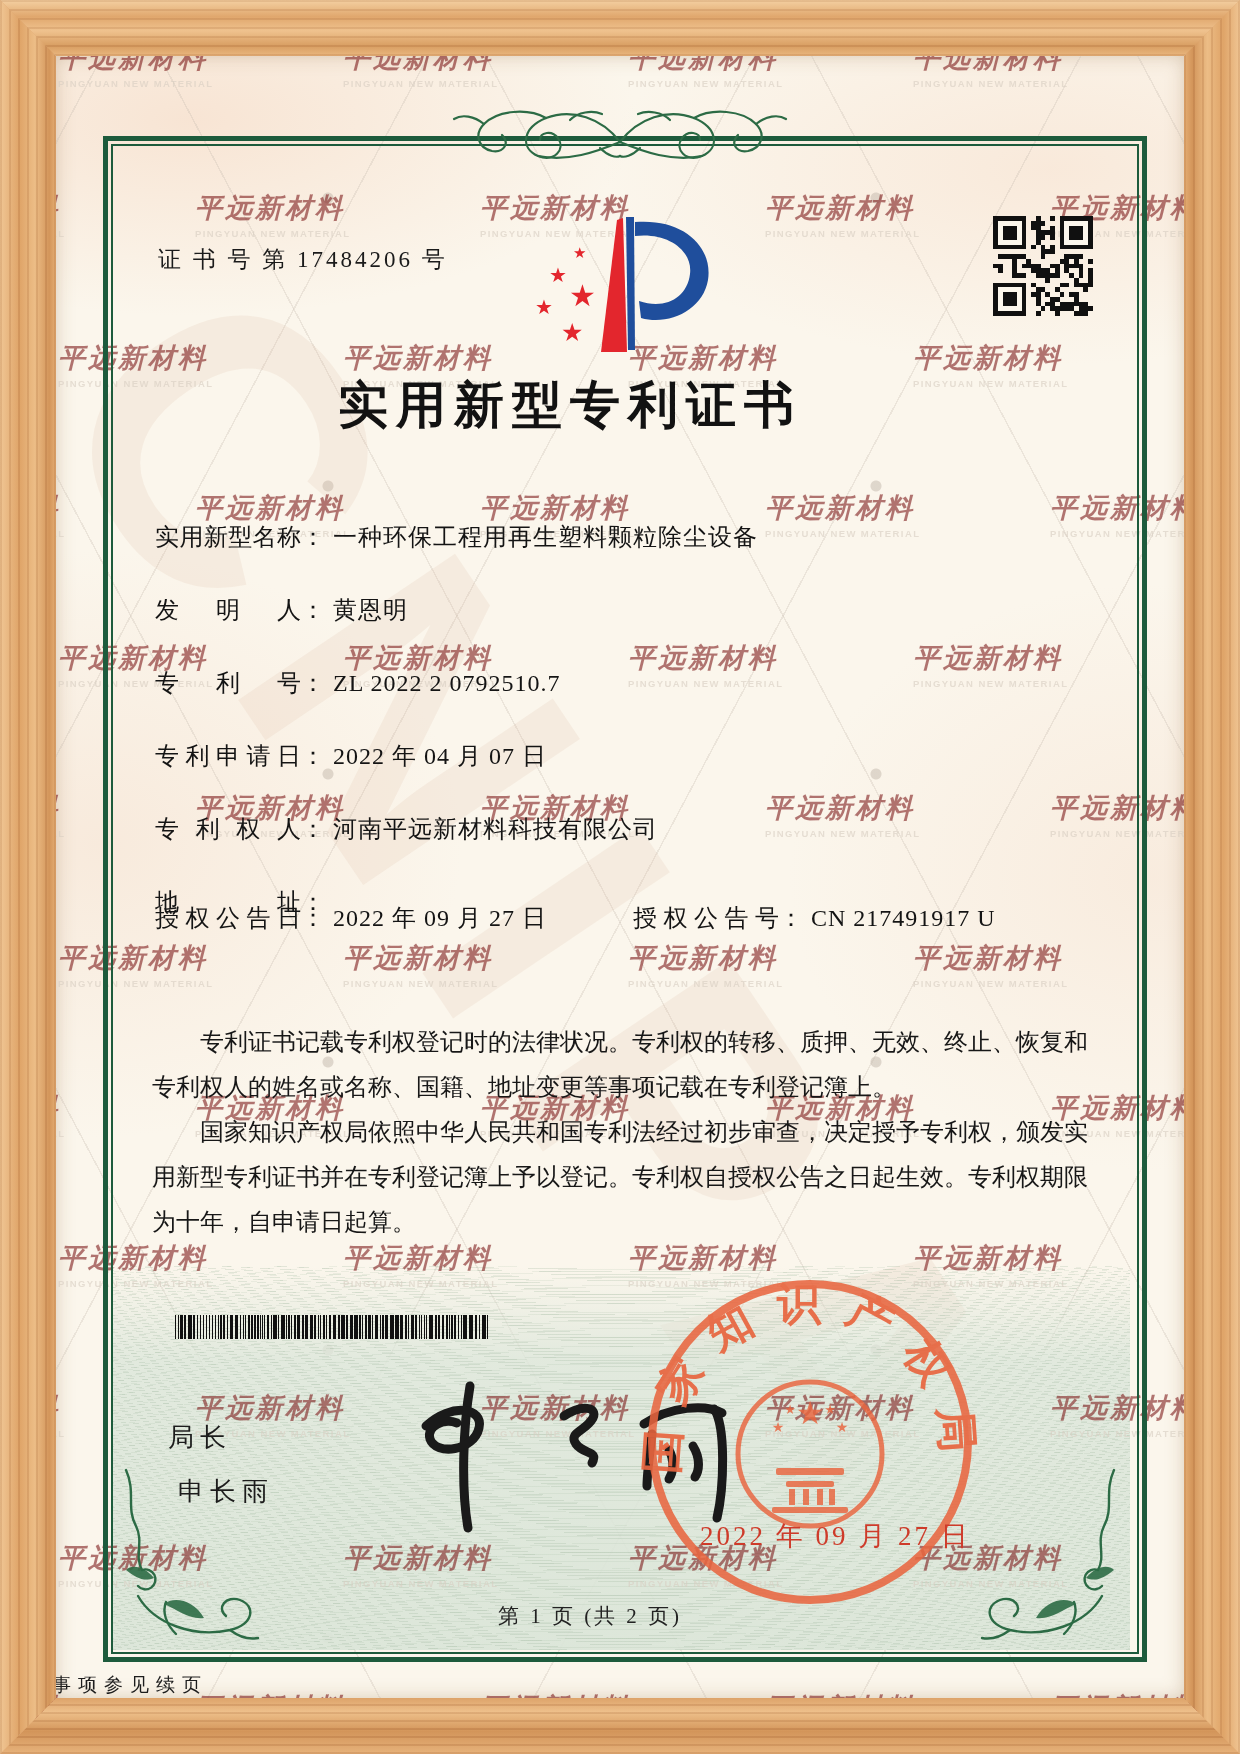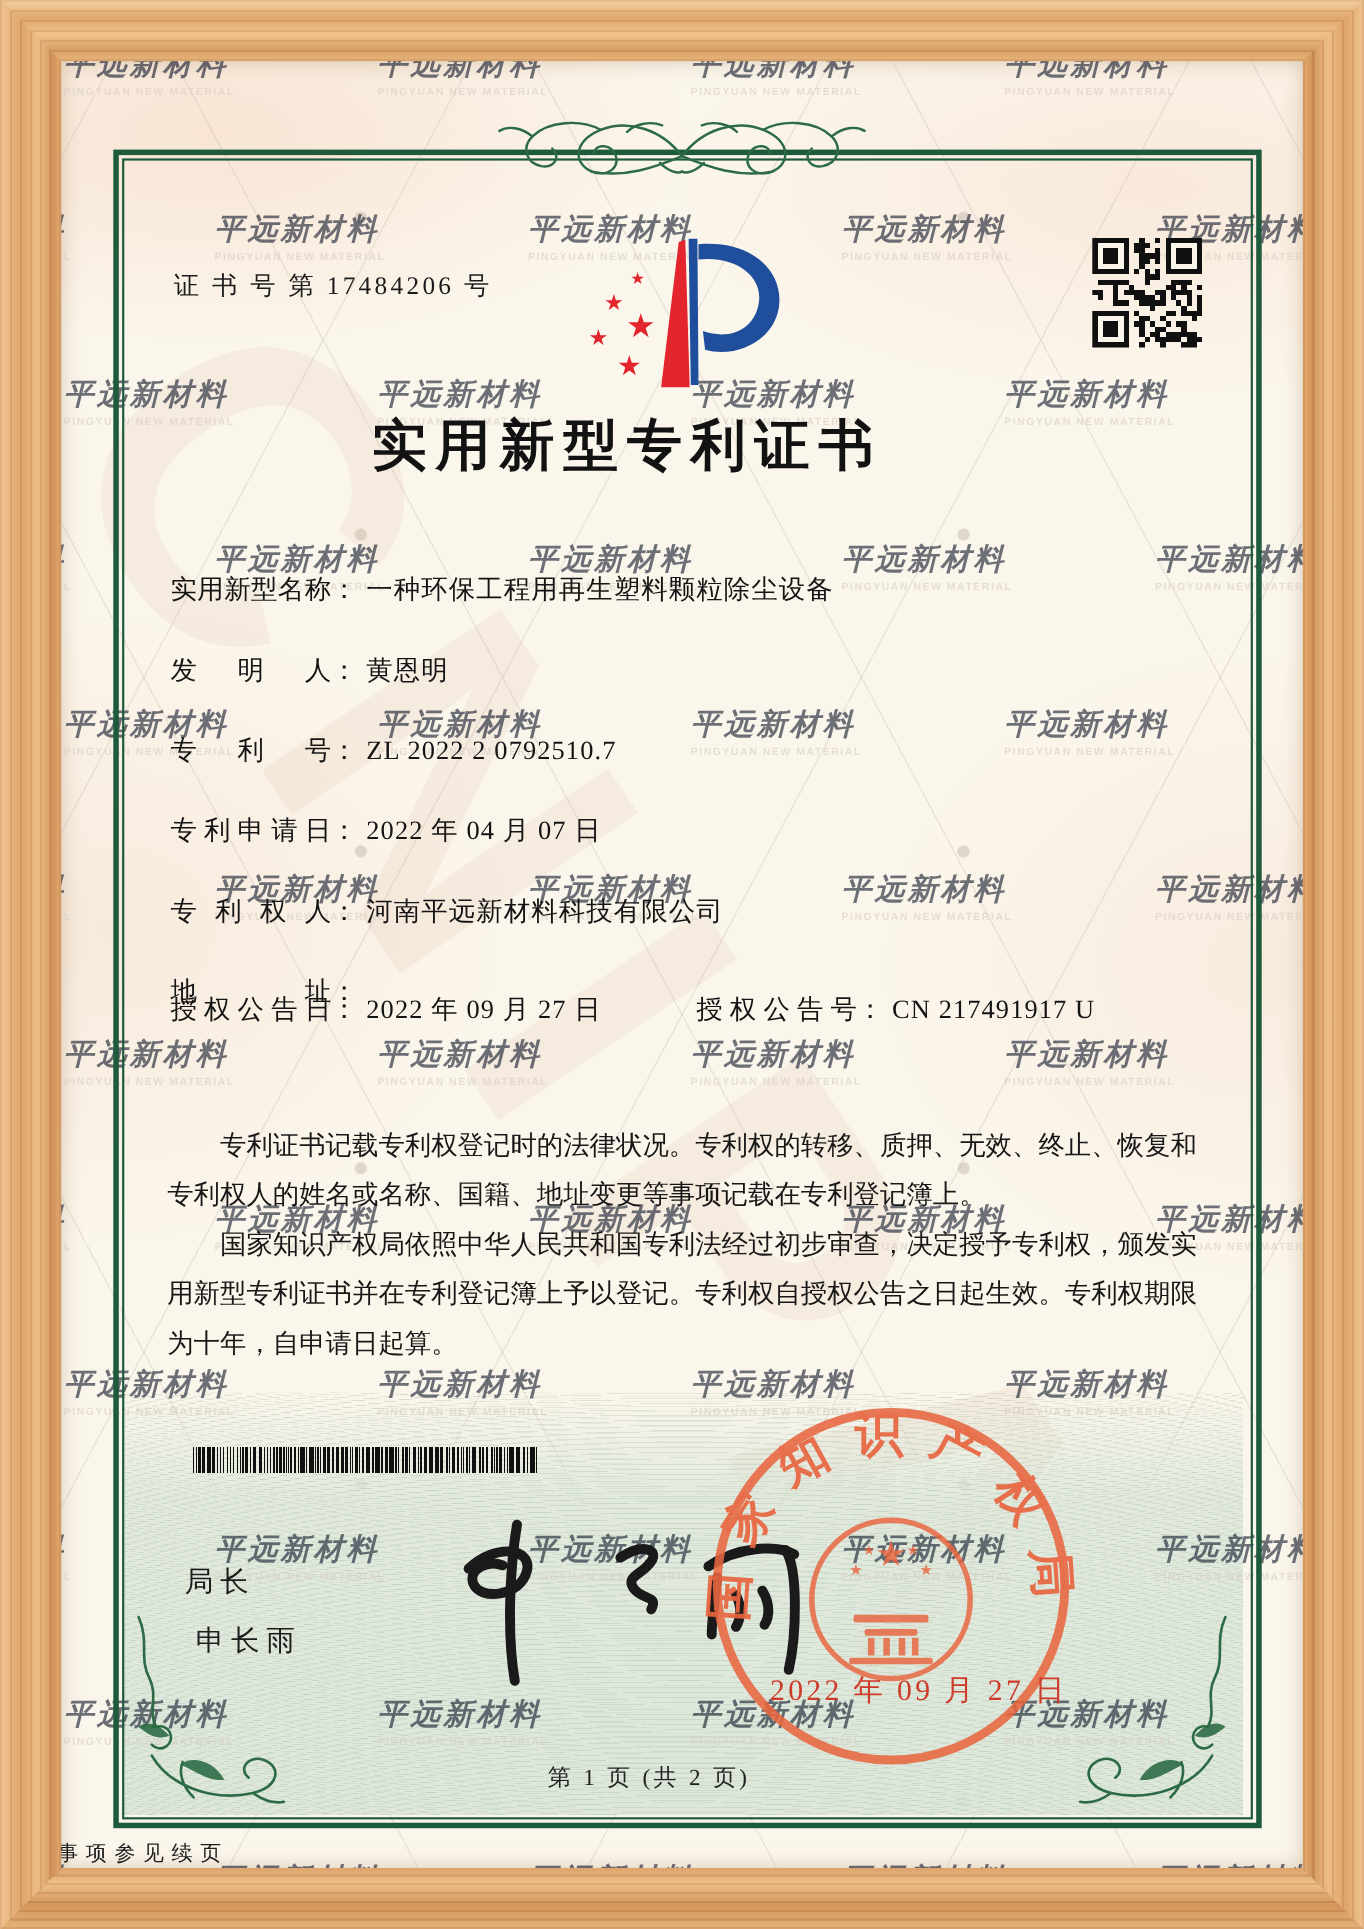--- a/index.html
+++ b/index.html
@@ -50,21 +50,21 @@
     font-size:380px;letter-spacing:55px;color:rgba(222,186,160,.17);
     transform:rotate(56deg);transform-origin:0 0;white-space:nowrap;}
   .guilloche{position:absolute;left:112px;top:1266px;width:1018px;height:384px;z-index:1;
     background:linear-gradient(180deg,rgba(222,232,220,0),rgba(221,231,219,.85) 95px,rgba(218,229,216,.92));}
   .guilloche::after{content:"";position:absolute;inset:0;opacity:.8;
     background:
       repeating-radial-gradient(140% 95% at 50% 225%,rgba(148,174,148,.30) 0 1px,transparent 1px 6px),
       repeating-radial-gradient(160% 120% at 50% -160%,rgba(148,174,148,.18) 0 1px,transparent 1px 8px);}
   
   .wm{position:absolute;z-index:2;opacity:.6;pointer-events:none;}
-  .wm-cn{font:italic 700 27px "Liberation Sans","DejaVu Sans",sans-serif;color:#0f172a;letter-spacing:3px;}
+  .wm-cn{font:italic 700 27px "Liberation Sans","DejaVu Sans",sans-serif;color:#7f1d1d;letter-spacing:3px;}
   .wm-en{font:700 9.5px "Liberation Sans","DejaVu Sans",sans-serif;color:#d8cec2;letter-spacing:1.4px;margin-top:2px;}
   
   .green-border{position:absolute;left:103px;top:136px;width:1034px;height:1516px;
     border:5px solid #1d5b3c;z-index:3;pointer-events:none;}
   .green-border::after{content:"";position:absolute;inset:3px;border:2px solid #1d5b3c;}
   .orn-top{position:absolute;left:450px;top:104px;width:340px;height:70px;z-index:4;}
   .orn-corner{position:absolute;width:150px;height:180px;z-index:4;}
   .orn-bl{left:116px;top:1466px;transform:scaleX(-1);}
   .orn-br{left:974px;top:1466px;}
   

